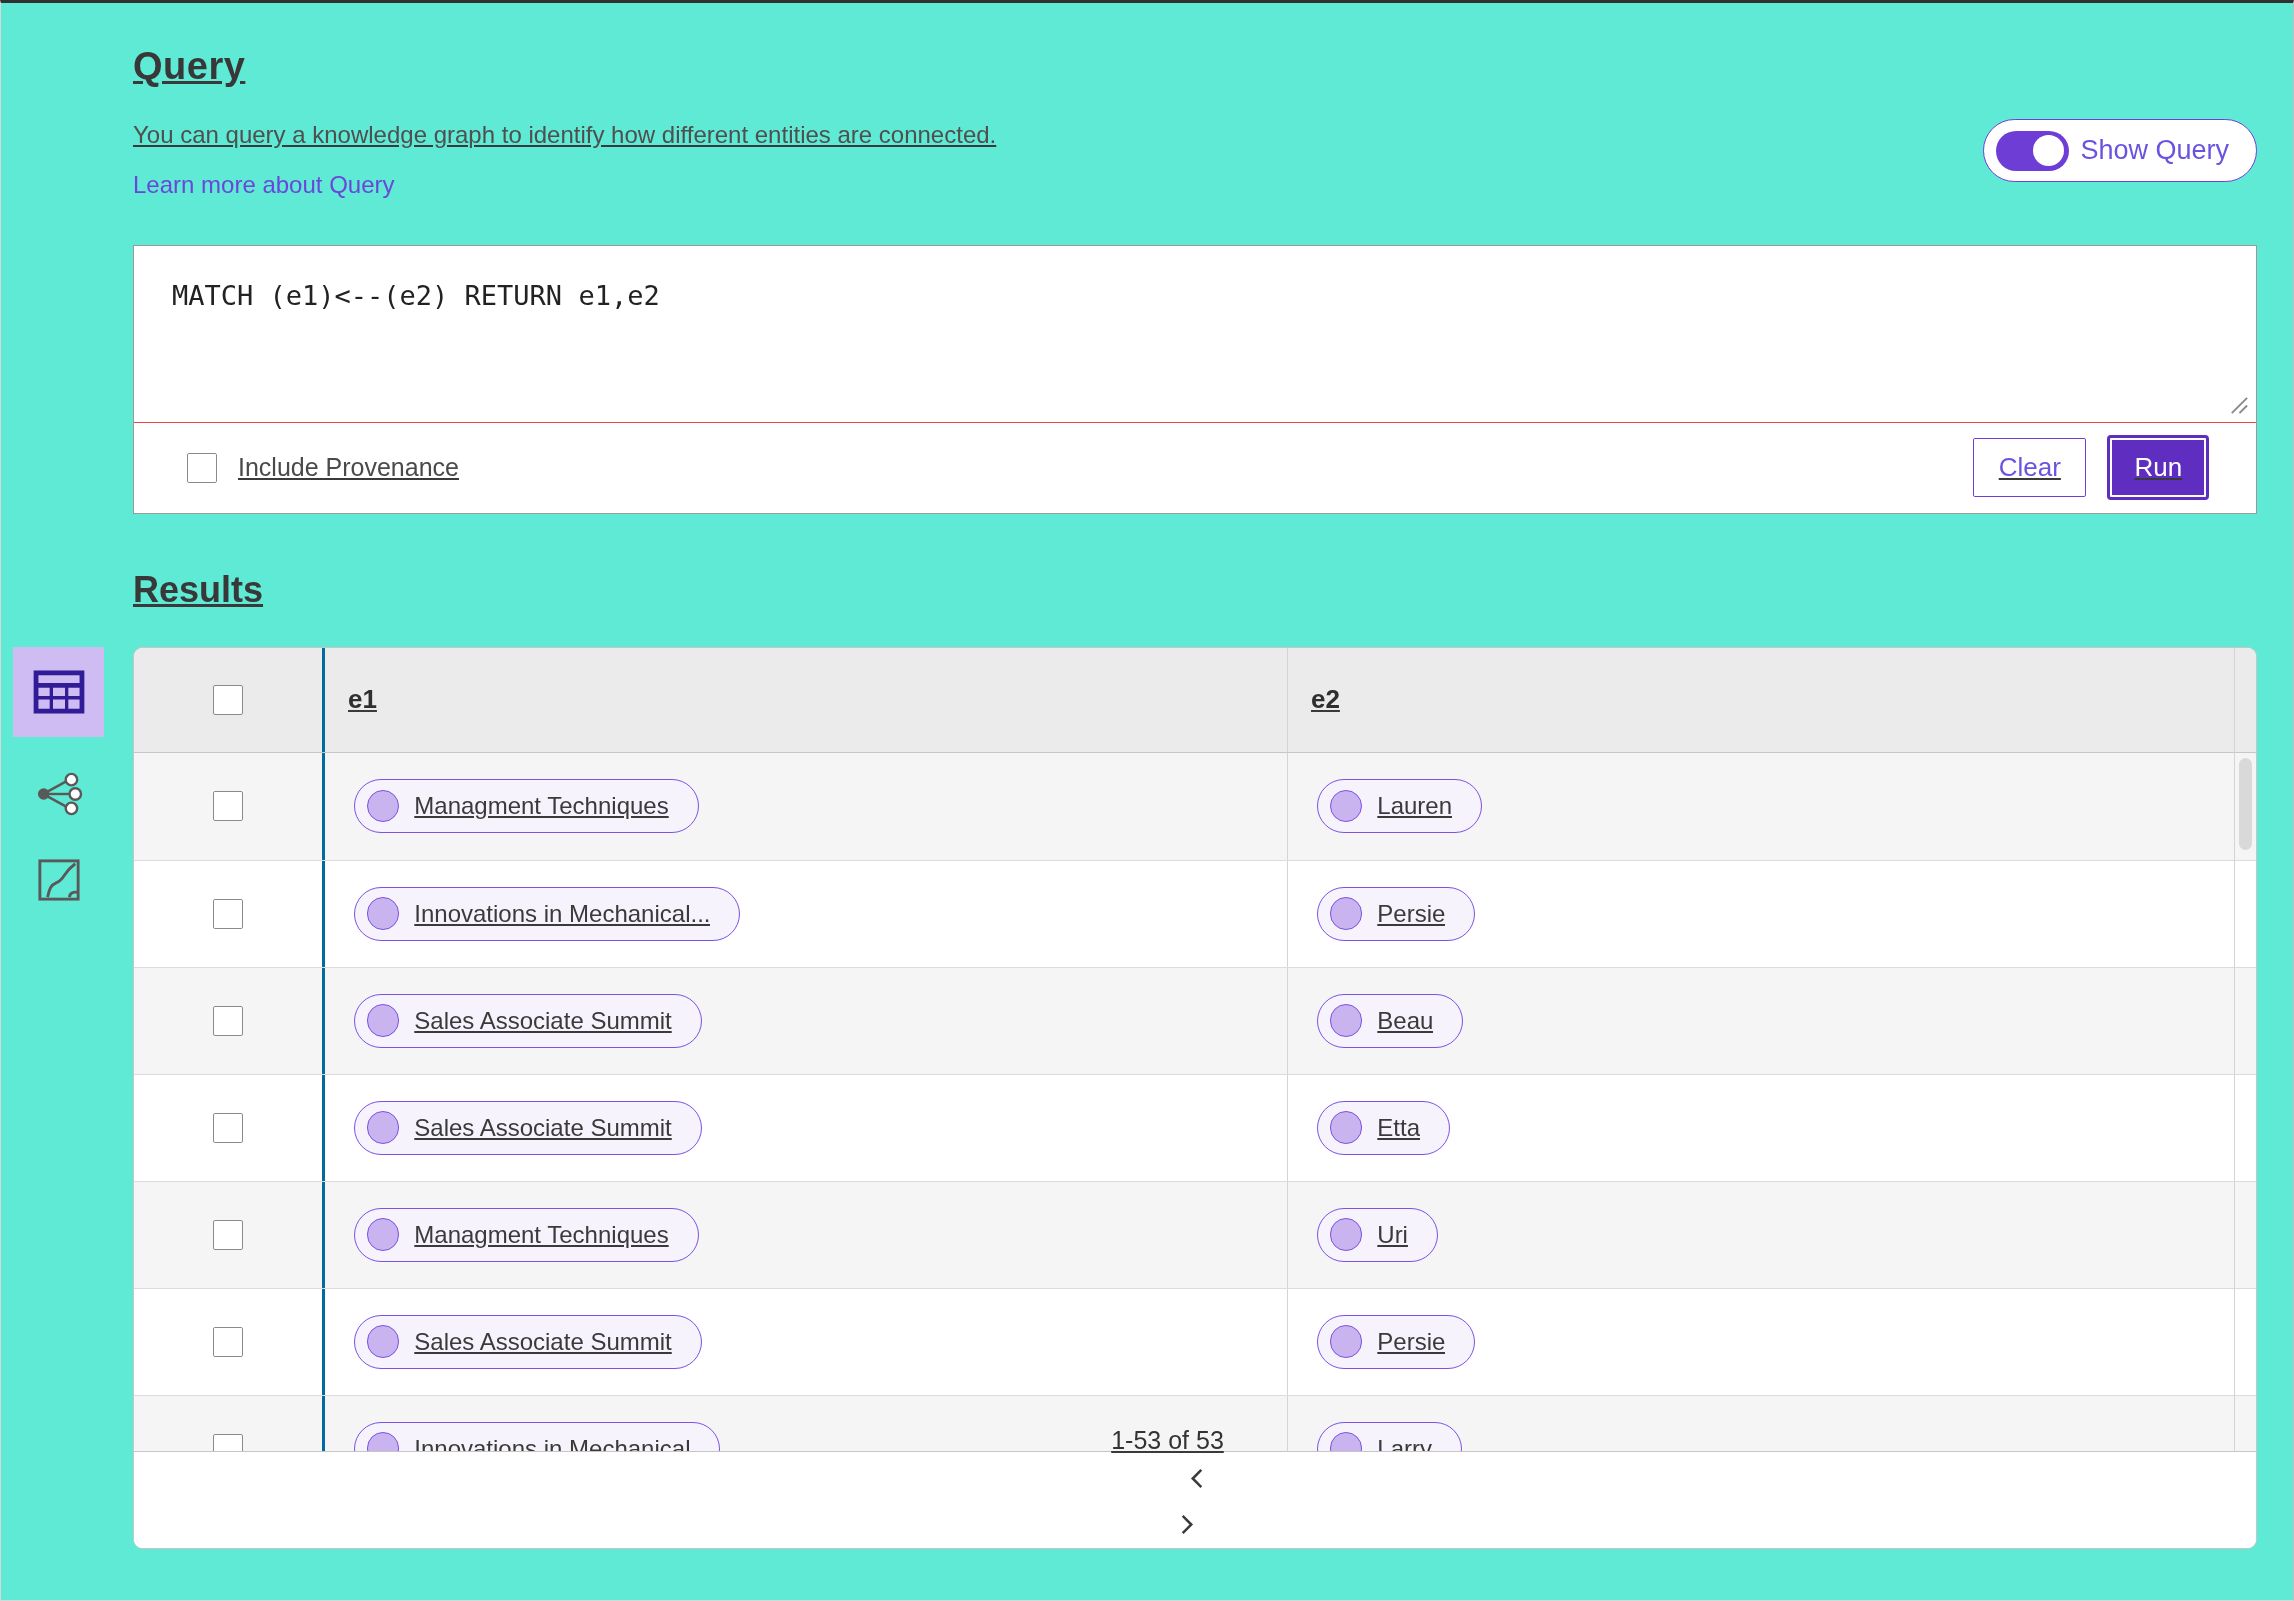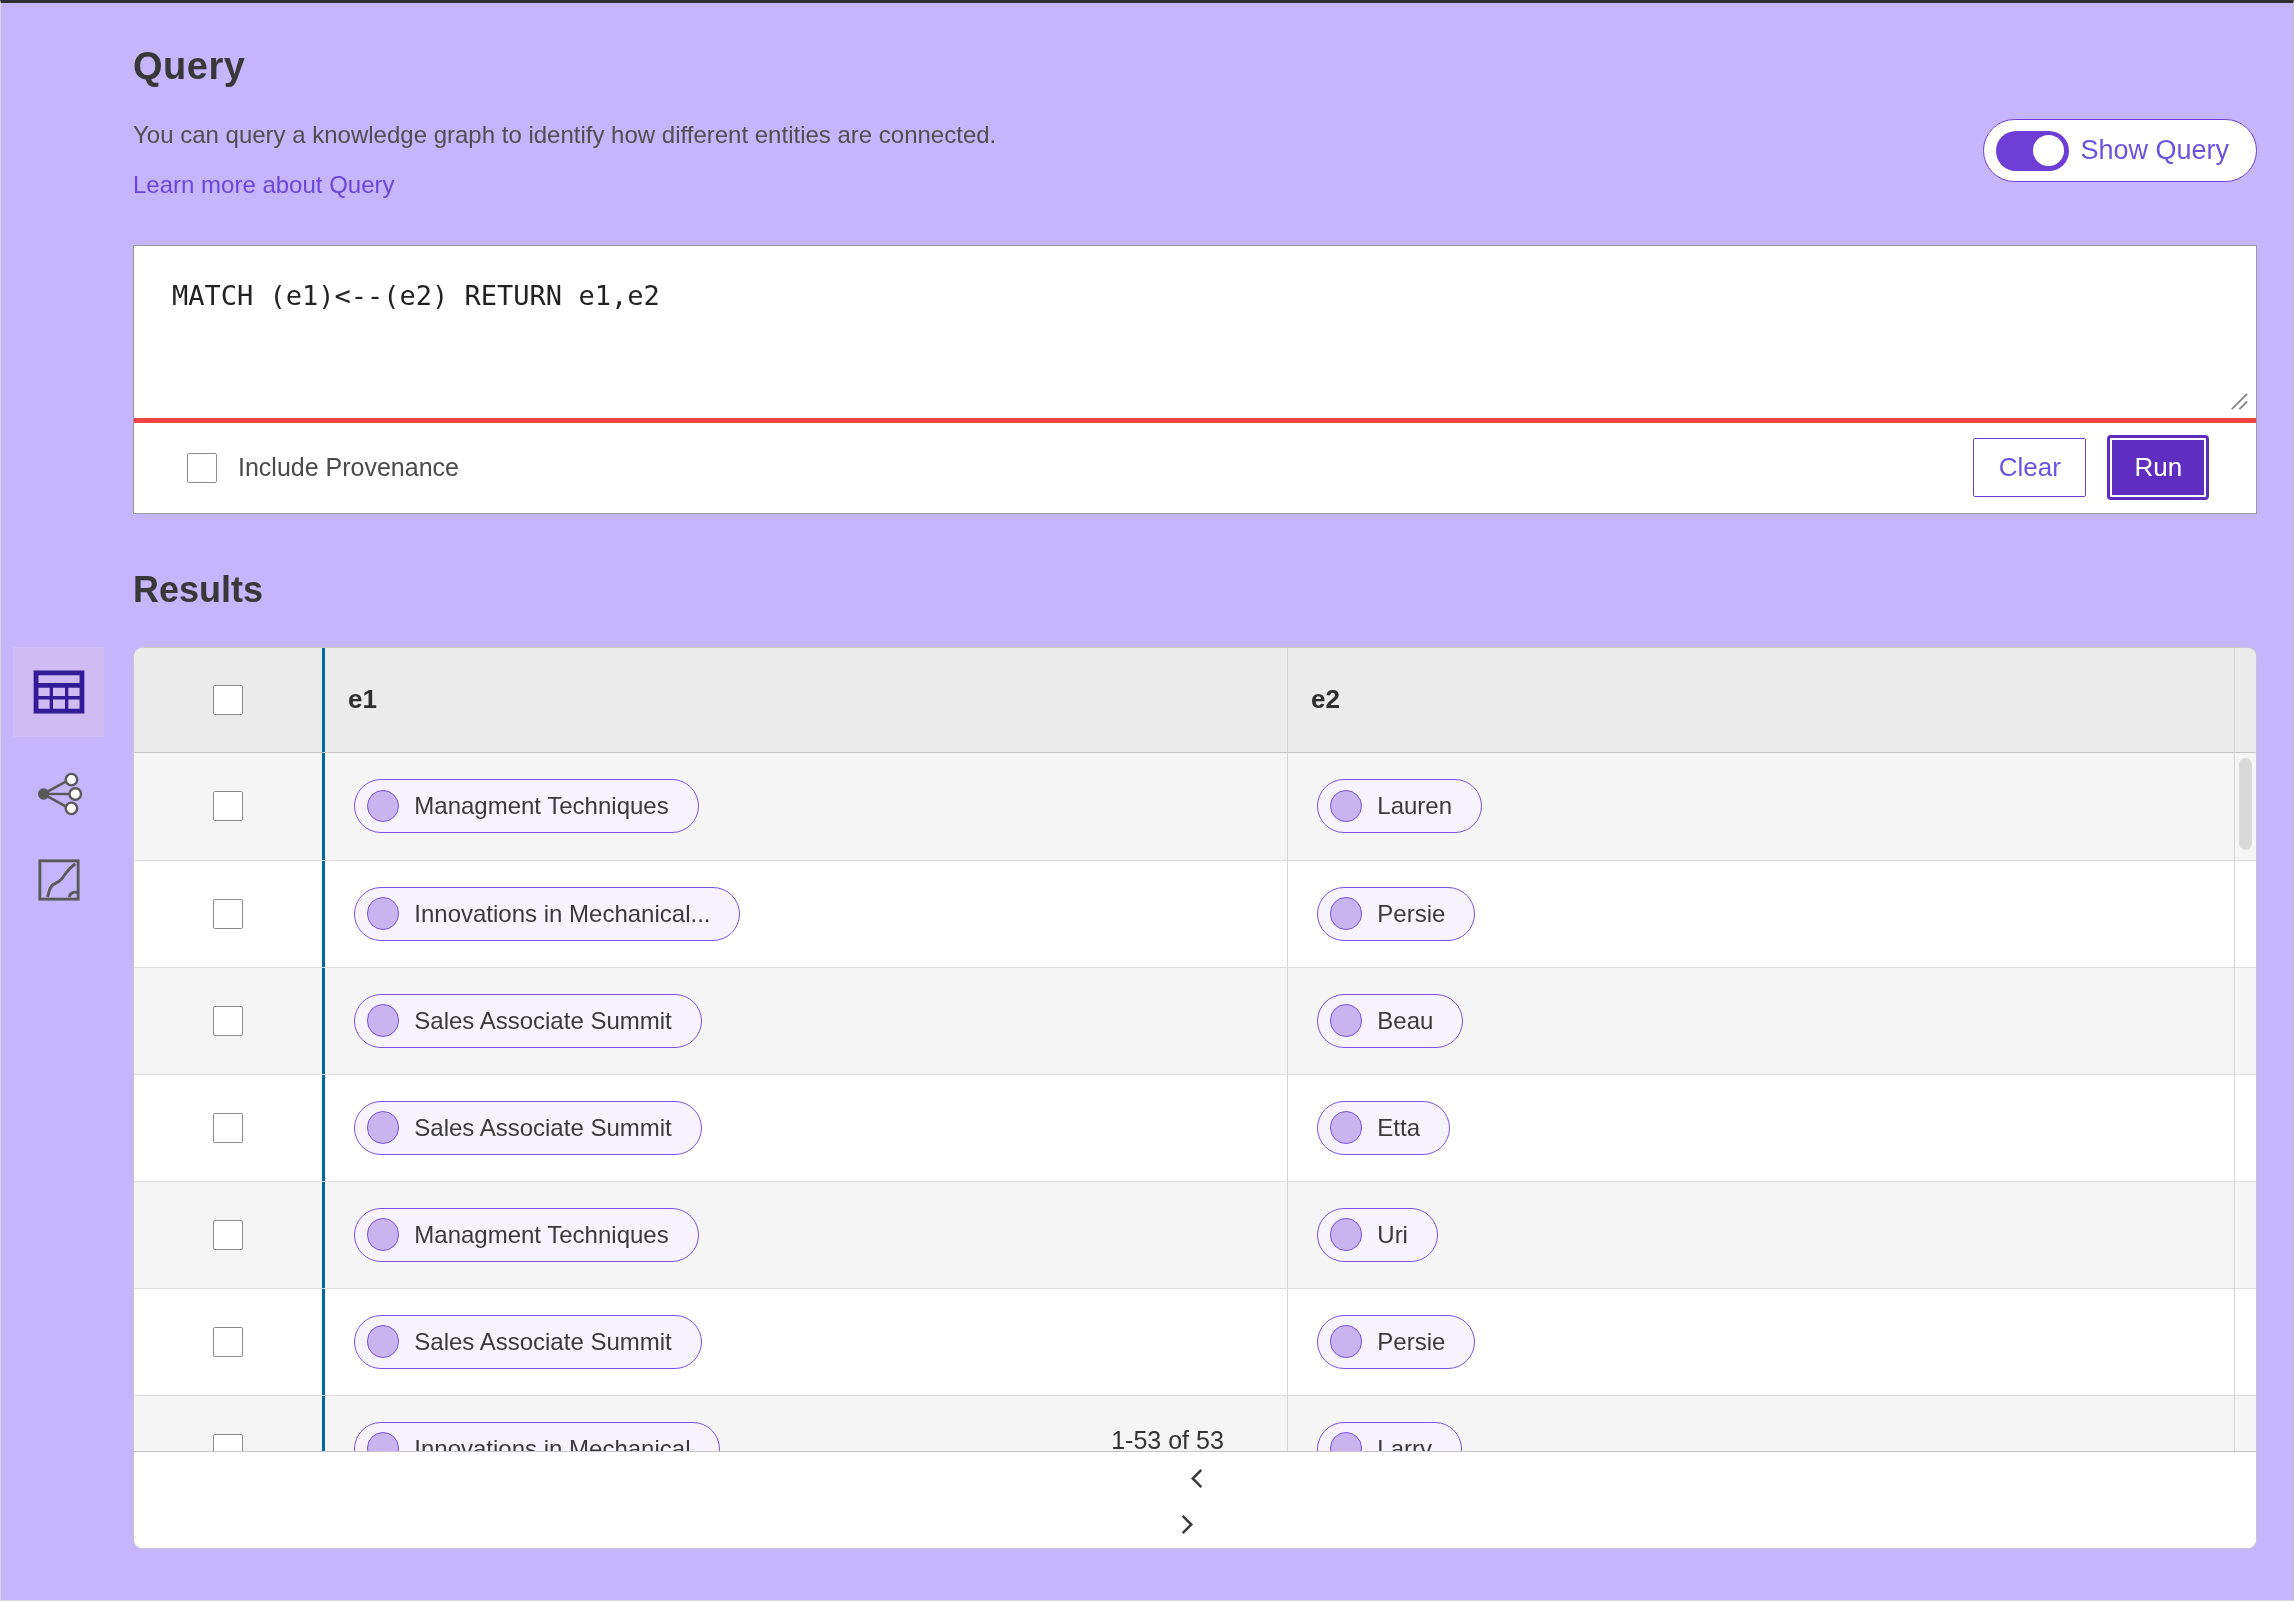--- a/index.html
+++ b/index.html
@@ -10,21 +10,22 @@
     color:#3a3a3a;
     overflow:hidden;
   }
   .frame {
     width:2294px; height:1601px;
     border-top:3.8px solid #303030;
     border-left:1px solid #d8d8d8;
     border-right:1px solid #bfbfbf;
     border-bottom:1px solid #d8d8d8;
     position:relative;
-    background:#c4b5fd;
+    background:#5eead4;
+    text-decoration:underline;
   }
   .content { margin-left:132px; margin-right:36px; position:relative; }
 
   
   .top-section { position:relative; padding-top:42px; }
   h1.page-title { font-size:38px; font-weight:bold; color:#383838; letter-spacing:0.5px; }
   .query-desc { margin-top:32.5px; font-size:24px; color:#4f4f4f; }
   .learn-more { display:inline-block; margin-top:22px; font-size:24px; color:#6b46d9; text-decoration:none; cursor:pointer; }
 
   .show-query-toggle {
@@ -40,21 +41,21 @@
   .switch-knob {
     position:absolute; top:4.8px; right:4.8px; width:31px; height:31px;
     border-radius:50%; background:#ffffff;
   }
   .show-query-label { font-size:27px; color:#6b52e0; }
 
   
   .query-panel {
     margin-top:46px; border:1px solid #9a9a9a; background:#fff;
   }
-  .editor-wrap { position:relative; height:177px; border-bottom:5px solid #ef4444; }
+  .editor-wrap { position:relative; height:177px; border-bottom:1px solid #ef4444; }
   textarea.query-editor {
     width:100%; height:100%; border:none; outline:none; resize:none;
     padding:34px 38px; font-family:"DejaVu Sans Mono", monospace;
     font-size:27px; color:#222; background:transparent; white-space:pre;
   }
   .resize-grip { position:absolute; right:6.7px; bottom:6.7px; }
   .query-footer {
     height:90px; display:flex; align-items:center; justify-content:space-between;
     padding:0 43px 0 45px;
   }

